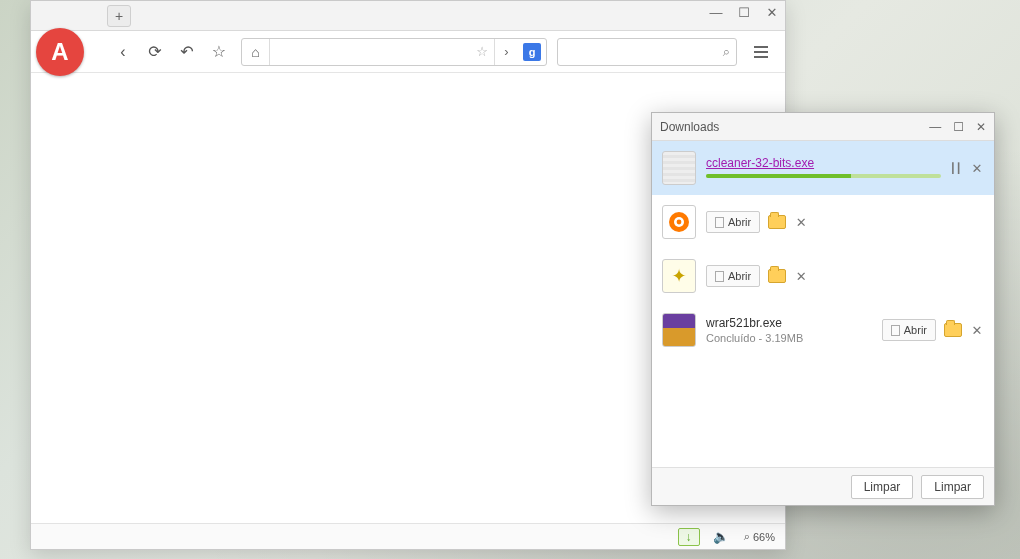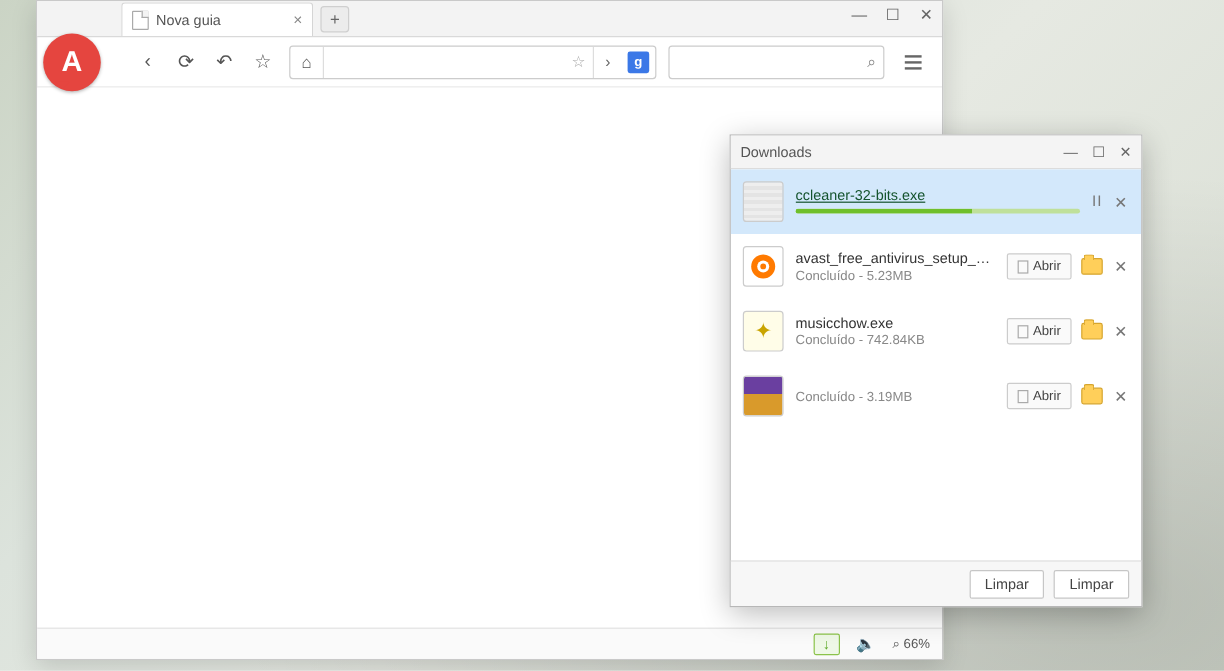--- a/index.html
+++ b/index.html
@@ -112,21 +112,21 @@
   .dl-indicator {
     width:22px; height:18px; border:1px solid #8bc34a; background:#eef8e6;
     display:flex; align-items:center; justify-content:center; color:#5faa2b; font-size:12px;
     border-radius:2px;
   }
   .speaker { font-size:13px; color:#555; }
   .zoom { display:flex; align-items:center; gap:3px; }
 
   
   .downloads {
-    position:absolute; left:608px; top:112px; width:344px; height:394px;
+    position:absolute; left:651px; top:112px; width:344px; height:394px;
     background:#fff; border:1px solid #b7b7b7; box-shadow:0 6px 24px rgba(0,0,0,0.28);
     display:flex; flex-direction:column;
   }
   .dl-titlebar {
     height:28px; background:#f4f4f4; border-bottom:1px solid #dcdcdc;
     display:flex; align-items:center; padding:0 8px; font-size:12px; color:#555;
   }
   .dl-titlebar .wctrl { margin-left:auto; display:flex; gap:12px; color:#666; }
   .dl-titlebar .wctrl span { font-size:12px; cursor:pointer; }
 
@@ -134,21 +134,21 @@
   .dl-item {
     display:flex; align-items:center; gap:10px; padding:10px 10px; position:relative;
   }
   .dl-item.active { background:#d3e8fb; }
   .dl-icon {
     width:34px; height:34px; border:1px solid #ccc; background:#f6f6f6;
     display:flex; align-items:center; justify-content:center; font-size:18px; border-radius:3px;
   }
   .dl-body { flex:1; min-width:0; }
   .dl-name {
-    font-size:12px; color:#14532d; white-space:nowrap; overflow:hidden; text-overflow:ellipsis;
+    font-size:12px; color:#a21caf; white-space:nowrap; overflow:hidden; text-overflow:ellipsis;
     text-decoration:underline; cursor:pointer;
   }
   .dl-item:not(.active) .dl-name { color:#333; text-decoration:none; }
   .dl-sub { font-size:11px; color:#888; margin-top:2px; }
   .progress {
     height:4px; background:#bfe09a; border-radius:2px; margin:4px 0 2px; overflow:hidden;
   }
   .progress > div { height:100%; background:#6fbf2b; }
   .dl-actions { display:flex; align-items:center; gap:8px; }
   .open-btn {
@@ -159,21 +159,21 @@
   .open-btn .doc { width:9px; height:11px; border:1px solid #aaa; display:inline-block; }
   .folder-ic {
     width:18px; height:14px; background:#ffcf5a; border:1px solid #d6a52e; border-radius:2px;
     position:relative; cursor:pointer;
   }
   .folder-ic::before {
     content:""; position:absolute; top:-4px; left:1px; width:7px; height:4px;
     background:#ffcf5a; border:1px solid #d6a52e; border-bottom:none; border-radius:2px 2px 0 0;
   }
   .item-close { color:#777; font-size:13px; cursor:pointer; width:14px; text-align:center; }
-  .pause { color:#777; font-size:12px; letter-spacing:1px; cursor:pointer; }
+  .pause { color:#777; font-size:16px; letter-spacing:1px; cursor:pointer; }
 
   .dl-footer {
     height:38px; border-top:1px solid #e0e0e0; background:#f7f7f7;
     display:flex; align-items:center; justify-content:flex-end; gap:8px; padding:12px 10px;
   }
   .dlf-btn {
     height:24px; padding:0 12px; border:1px solid #c6c6c6; background:#fff;
     font-size:12px; color:#444; cursor:pointer; border-radius:2px;
   }
 
@@ -183,25 +183,20 @@
   .thumb-avast svg { width:24px; height:24px; }
   .thumb-music { background:#fffde8; color:#c9a400; }
   .thumb-wrar { background:linear-gradient(#6a3fa0,#6a3fa0 45%,#d99a2b 45%,#d99a2b); }
 </style>
 </head>
 <body>
 
 <div class="browser">
 
   <div class="tabstrip">
-    <div class="tab">
-      <span class="page-icon"></span>
-      <span>Nova guia</span>
-      <span class="close">×</span>
-    </div>
     <div class="newtab">+</div>
     <div class="win-controls">
       <span>—</span>
       <span>☐</span>
       <span>✕</span>
     </div>
   </div>
 
   <div class="toolbar">
     <div class="tbtn">‹</div>
@@ -270,51 +265,44 @@
         </div>
       </div>
       <div class="dl-item">
         <div class="dl-icon thumb-avast">
           <svg viewBox="0 0 24 24">
             <circle cx="12" cy="12" r="10" fill="#ff7a00"></circle>
             <circle cx="12" cy="12" r="5" fill="#fff"></circle>
             <circle cx="12" cy="12" r="2.4" fill="#ff7a00"></circle>
           </svg>
         </div>
-        <div class="dl-body">
-          <div class="dl-name">avast_free_antivirus_setup_o...</div>
-          <div class="dl-sub">Concluído - 5.23MB</div>
-        </div>
         <div class="dl-actions">
           <div class="open-btn">
             <span class="doc"></span>
             <span>Abrir</span>
           </div>
           <div class="folder-ic"></div>
           <span class="item-close">✕</span>
         </div>
       </div>
       <div class="dl-item">
         <div class="dl-icon thumb-music">✦</div>
-        <div class="dl-body">
-          <div class="dl-name">musicchow.exe</div>
-          <div class="dl-sub">Concluído - 742.84KB</div>
-        </div>
         <div class="dl-actions">
           <div class="open-btn">
             <span class="doc"></span>
             <span>Abrir</span>
           </div>
           <div class="folder-ic"></div>
           <span class="item-close">✕</span>
         </div>
       </div>
       <div class="dl-item">
         <div class="dl-icon thumb-wrar"></div>
         <div class="dl-body">
+          <div class="dl-name">wrar521br.exe</div>
           <div class="dl-sub">Concluído - 3.19MB</div>
         </div>
         <div class="dl-actions">
           <div class="open-btn">
             <span class="doc"></span>
             <span>Abrir</span>
           </div>
           <div class="folder-ic"></div>
           <span class="item-close">✕</span>
         </div>

